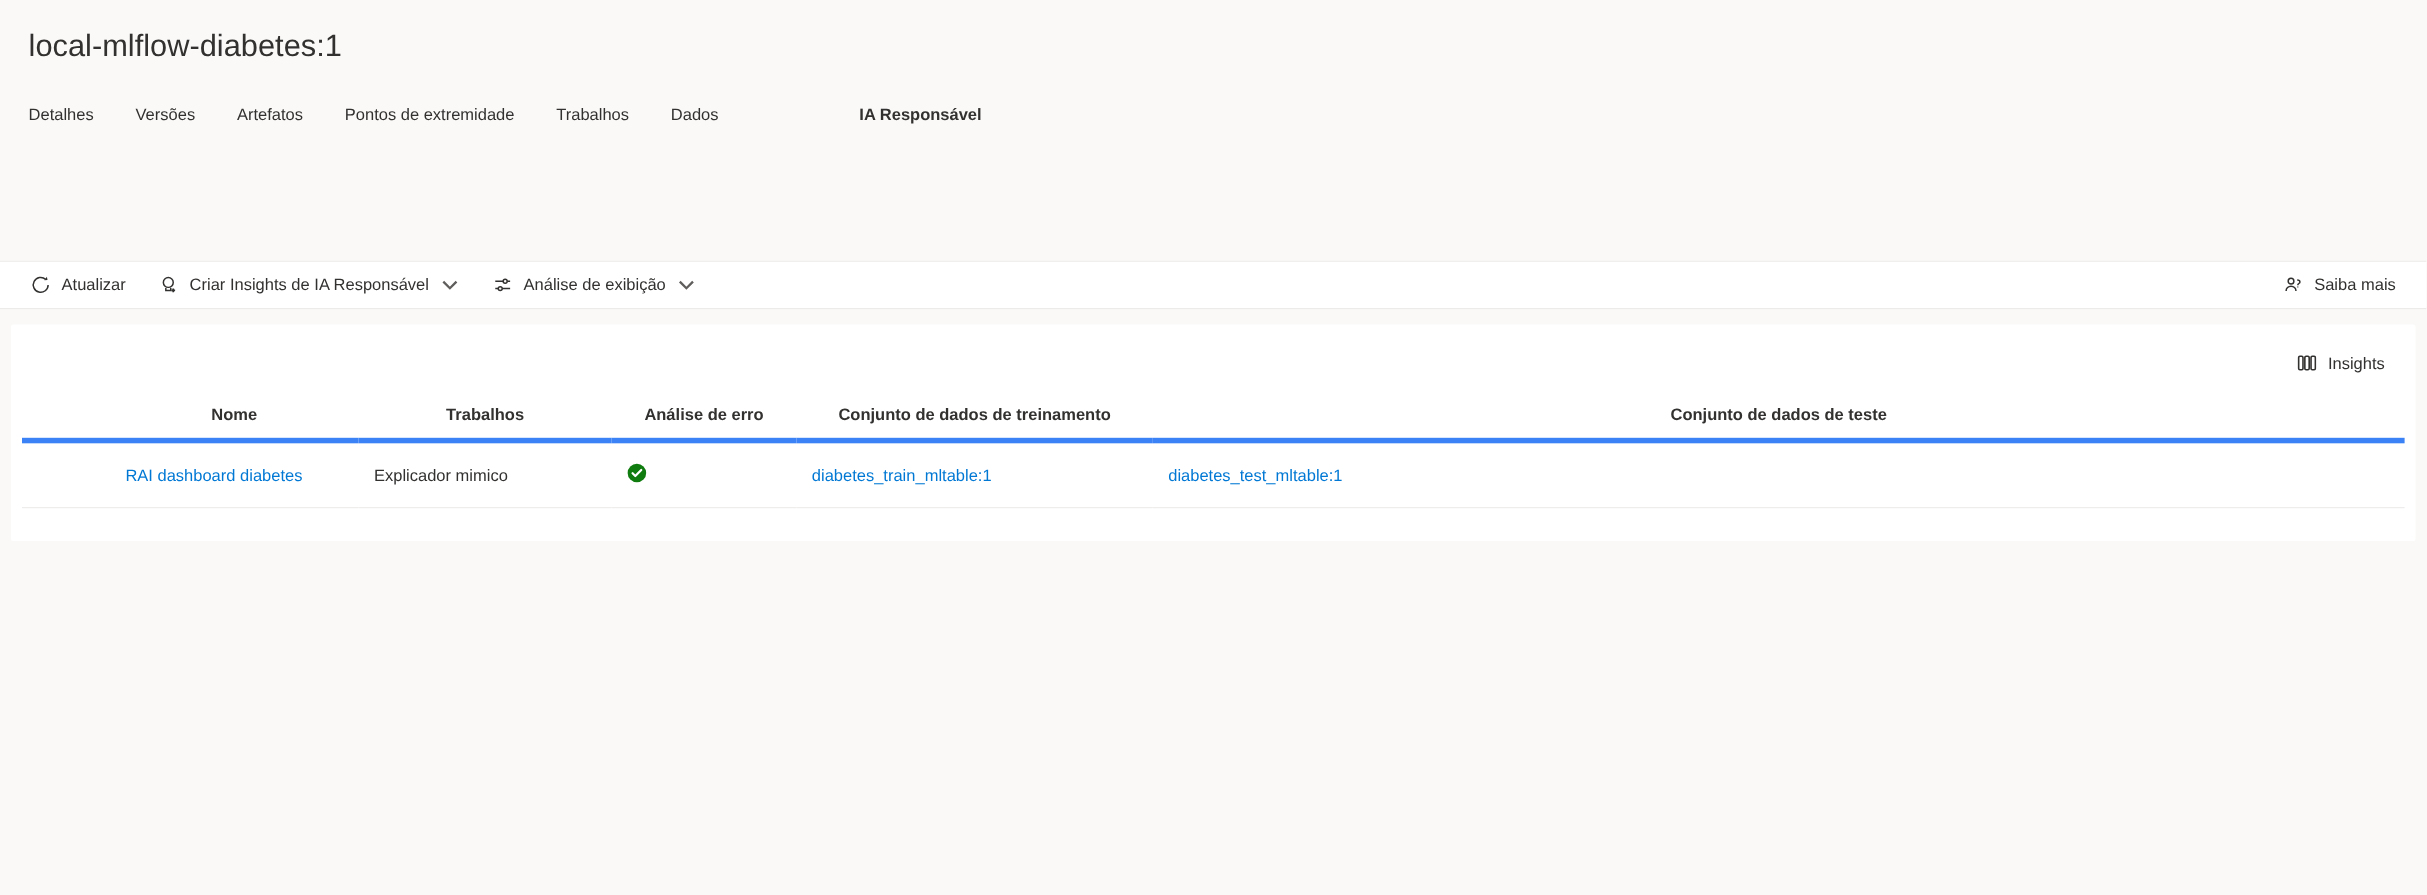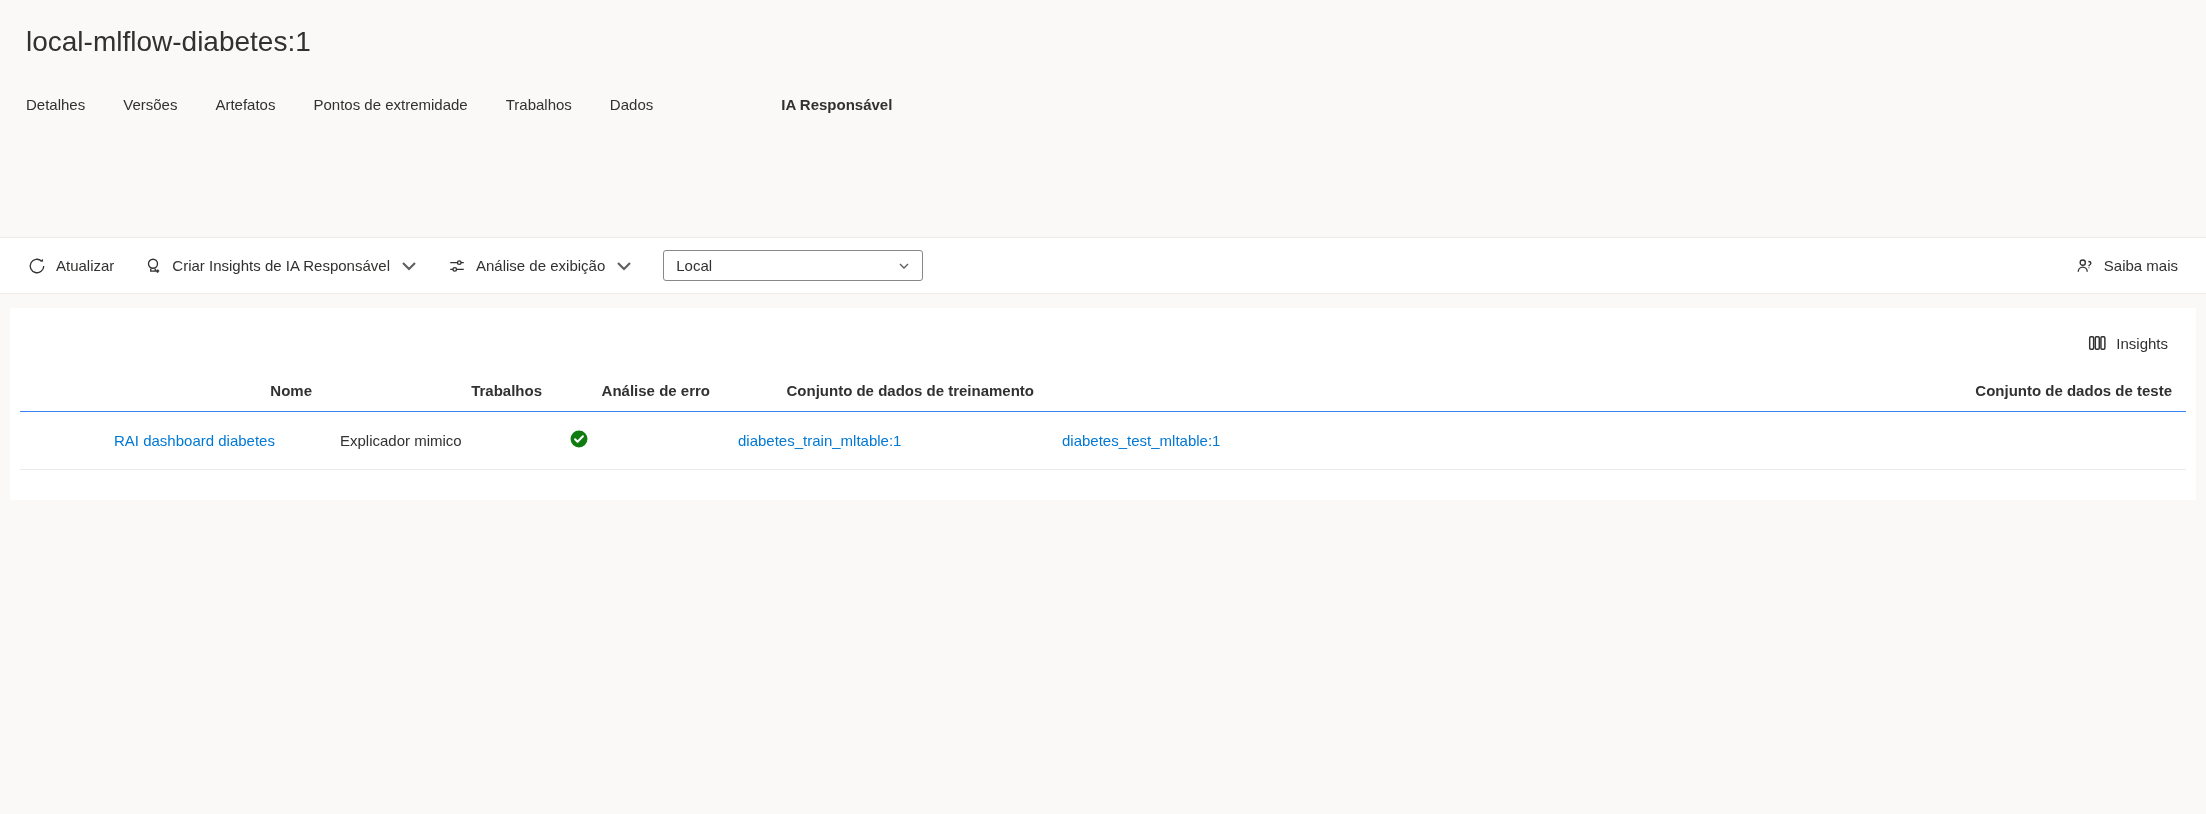--- a/index.html
+++ b/index.html
@@ -88,25 +88,25 @@
       gap: 10px;
       cursor: pointer;
       font-size: 15px;
       color: #323130;
     }
     table {
       width: 100%;
       border-collapse: collapse;
     }
     thead th {
-      text-align: right;
+      text-align: center;
       font-weight: 600;
       font-size: 15px;
       padding: 12px 14px;
-      border-bottom: 1px solid #3b82f6;
+      border-bottom: 5px solid #3b82f6;
     }
     tbody td {
       padding: 18px 14px;
       font-size: 15px;
       border-bottom: 1px solid #edebe9;
     }
     .col-spacer {
       width: 80px;
     }
     .col-name { width: 226px; }
@@ -167,26 +167,20 @@
       <path d="M2 5h12M2 11h12"></path>
       <circle cx="10" cy="5" r="1.6" fill="#faf9f8"></circle>
       <circle cx="6" cy="11" r="1.6" fill="#faf9f8"></circle>
     </svg>
     <span>Análise de exibição</span>
     <svg class="chevron" viewBox="0 0 12 12" fill="none" stroke="#605e5c" stroke-width="1.4">
       <path d="M2 4l4 4 4-4"></path>
     </svg>
   </div>
 
-  <div class="dropdown-select">
-    <span>Local</span>
-    <svg class="chevron" viewBox="0 0 12 12" fill="none" stroke="#605e5c" stroke-width="1.4">
-      <path d="M2 4l4 4 4-4"></path>
-    </svg>
-  </div>
 
   <div class="toolbar-spacer"></div>
 
   <div class="toolbar-btn">
     <svg viewBox="0 0 16 16" fill="none" stroke="#323130" stroke-width="1.2">
       <circle cx="6" cy="5" r="2.3"></circle>
       <path d="M2 13c0-2.2 1.8-4 4-4s4 1.8 4 4"></path>
       <path d="M11 4c1.2 0 2.2.6 2.2 1.6 0 .8-.7 1.1-1.2 1.5-.4.3-.5.6-.5 1.1"></path>
       <circle cx="11.5" cy="9.6" r=".5" fill="#323130" stroke="none"></circle>
     </svg>

